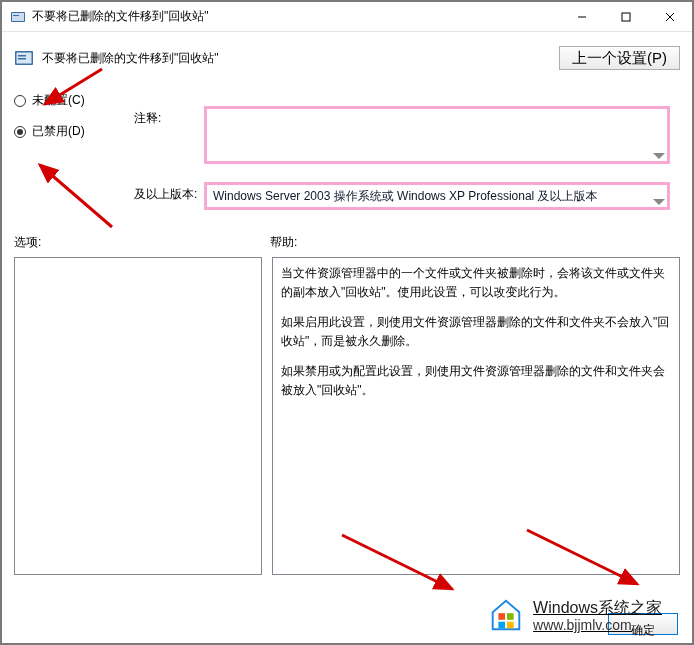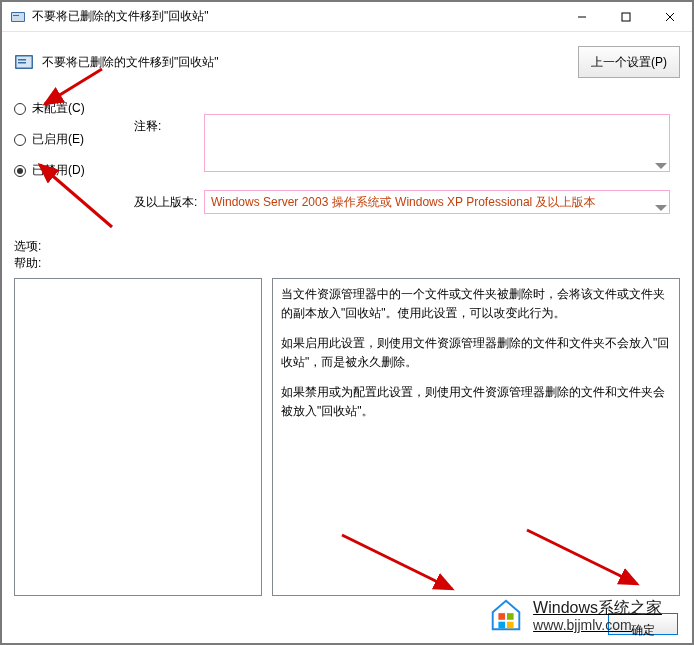--- a/index.html
+++ b/index.html
@@ -52,25 +52,25 @@
       display: flex;
       align-items: center;
       padding: 12px 10px 18px 10px;
     }
     .header-icon {
       width: 20px; height: 20px;
       margin-right: 8px;
     }
     .header-title { flex: 1; font-size: 12px; }
     .nav-btn {
-      height: 32px;
+      height: 24px;
       padding: 0 12px;
       border: 1px solid #adadad;
       background: linear-gradient(#fdfdfd, #eaeaea);
-      font-size: 12px;
+      font-size: 15px;
       margin-left: 6px;
       cursor: pointer;
     }
 
     .mid-row {
       display: flex;
       padding: 0 10px;
     }
     .radio-col {
       width: 120px;
@@ -101,41 +101,40 @@
       display: flex;
       margin-bottom: 10px;
       margin-top: 18px;
     }
     .field-label {
       width: 70px;
       padding-top: 4px;
     }
     .field-box {
       flex: 1;
-      border: 1px solid #f9a8d4;
+      border: 3px solid #f9a8d4;
       background: #fff;
       min-height: 58px;
       padding: 4px 6px;
       font-size: 12px;
-      color: #c2410c;
+      color: #0f172a;
       position: relative;
     }
     .field-box.short { min-height: 22px; line-height: 14px; margin-right: 10px; }
     .field-box .scroll-hint {
       position:absolute; right:2px; bottom:2px;
       width:0;height:0;
       border-left:6px solid transparent;
       border-right:6px solid transparent;
       border-top:6px solid #888;
     }
 
     .labels-row {
       display: flex;
       padding: 14px 10px 4px 10px;
-      flex-direction: column;
     }
     .labels-row .lbl-left { width: 256px; }
     .labels-row .lbl-right { }
 
     .panels-row {
       display: flex;
       padding: 2px 10px 0 10px;
       gap: 10px;
     }
     .panel {
@@ -234,24 +233,20 @@
       </span>
       <span class="header-title">不要将已删除的文件移到"回收站"</span>
       <button class="nav-btn">上一个设置(P)</button>
     </div>
 
     <div class="mid-row">
       <div class="radio-col">
         <div class="radio-opt">
           <span class="radio-dot"></span>
           <span>未配置(C)</span>
-        </div>
-        <div class="radio-opt">
-          <span class="radio-dot"></span>
-          <span>已启用(E)</span>
         </div>
         <div class="radio-opt">
           <span class="radio-dot selected"></span>
           <span>已禁用(D)</span>
         </div>
       </div>
       <div class="fields-col">
         <div class="field-row">
           <div class="field-label">注释:</div>
           <div class="field-box" style="margin-right:10px;">

